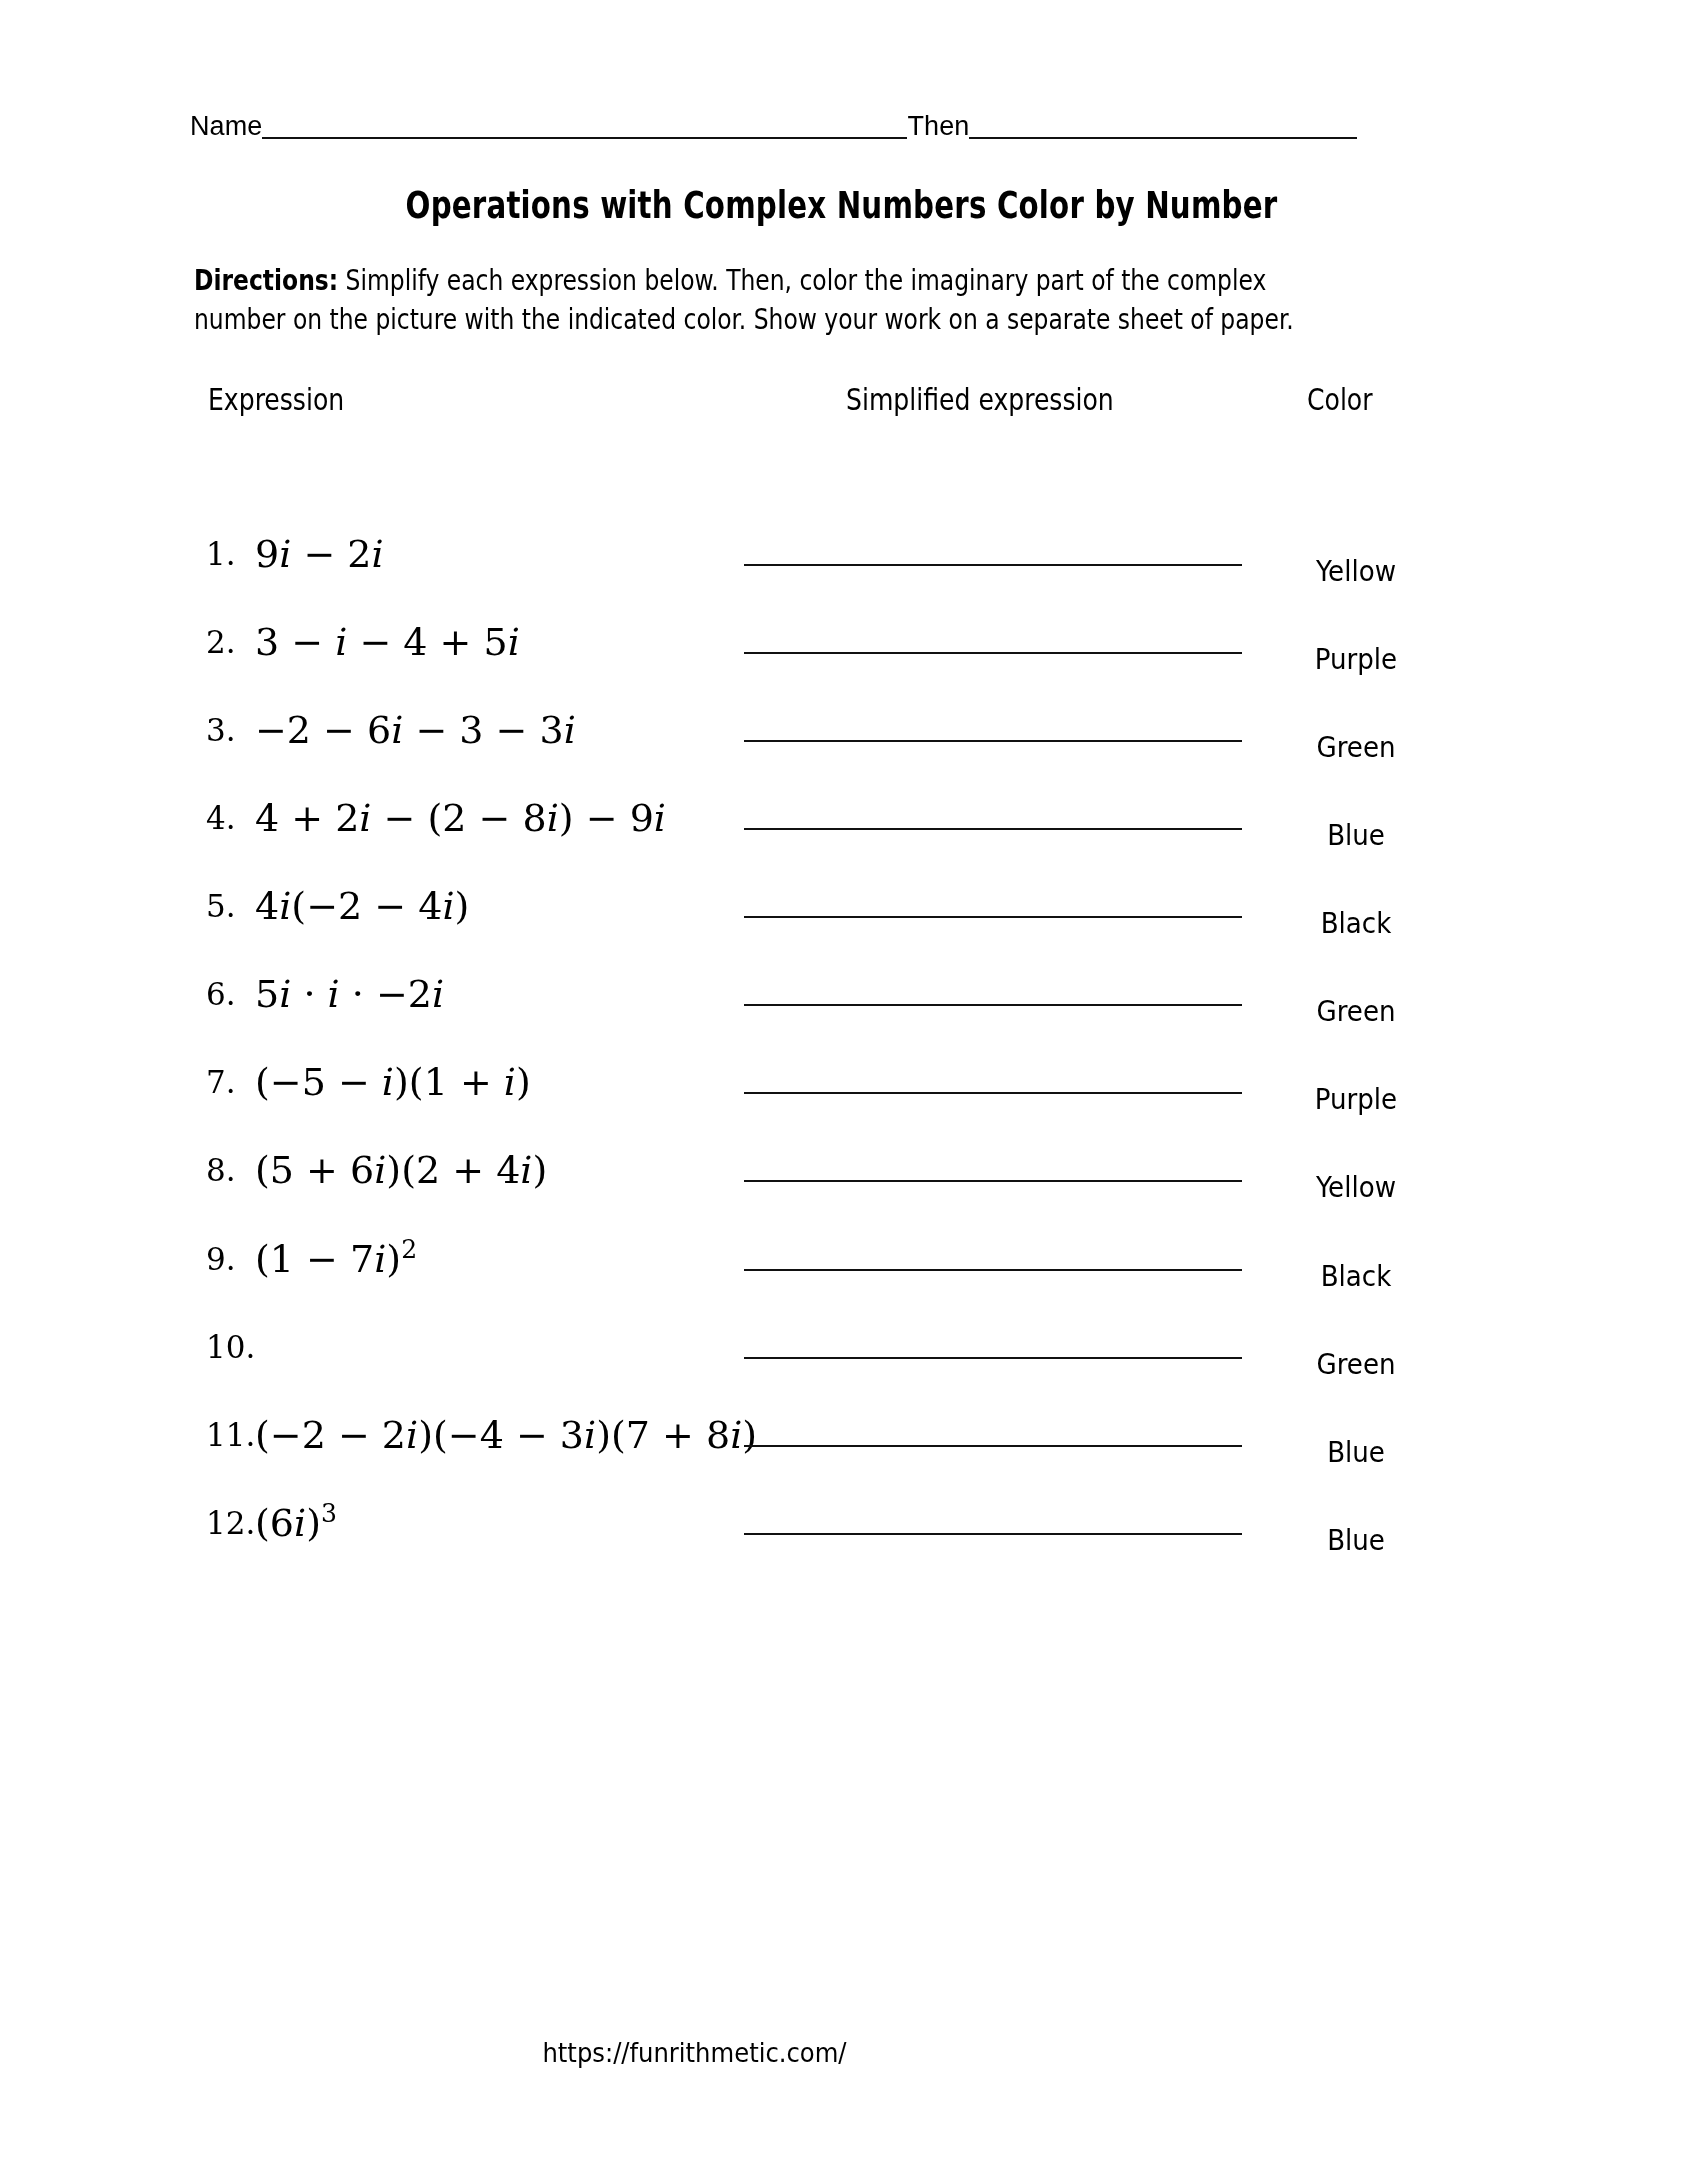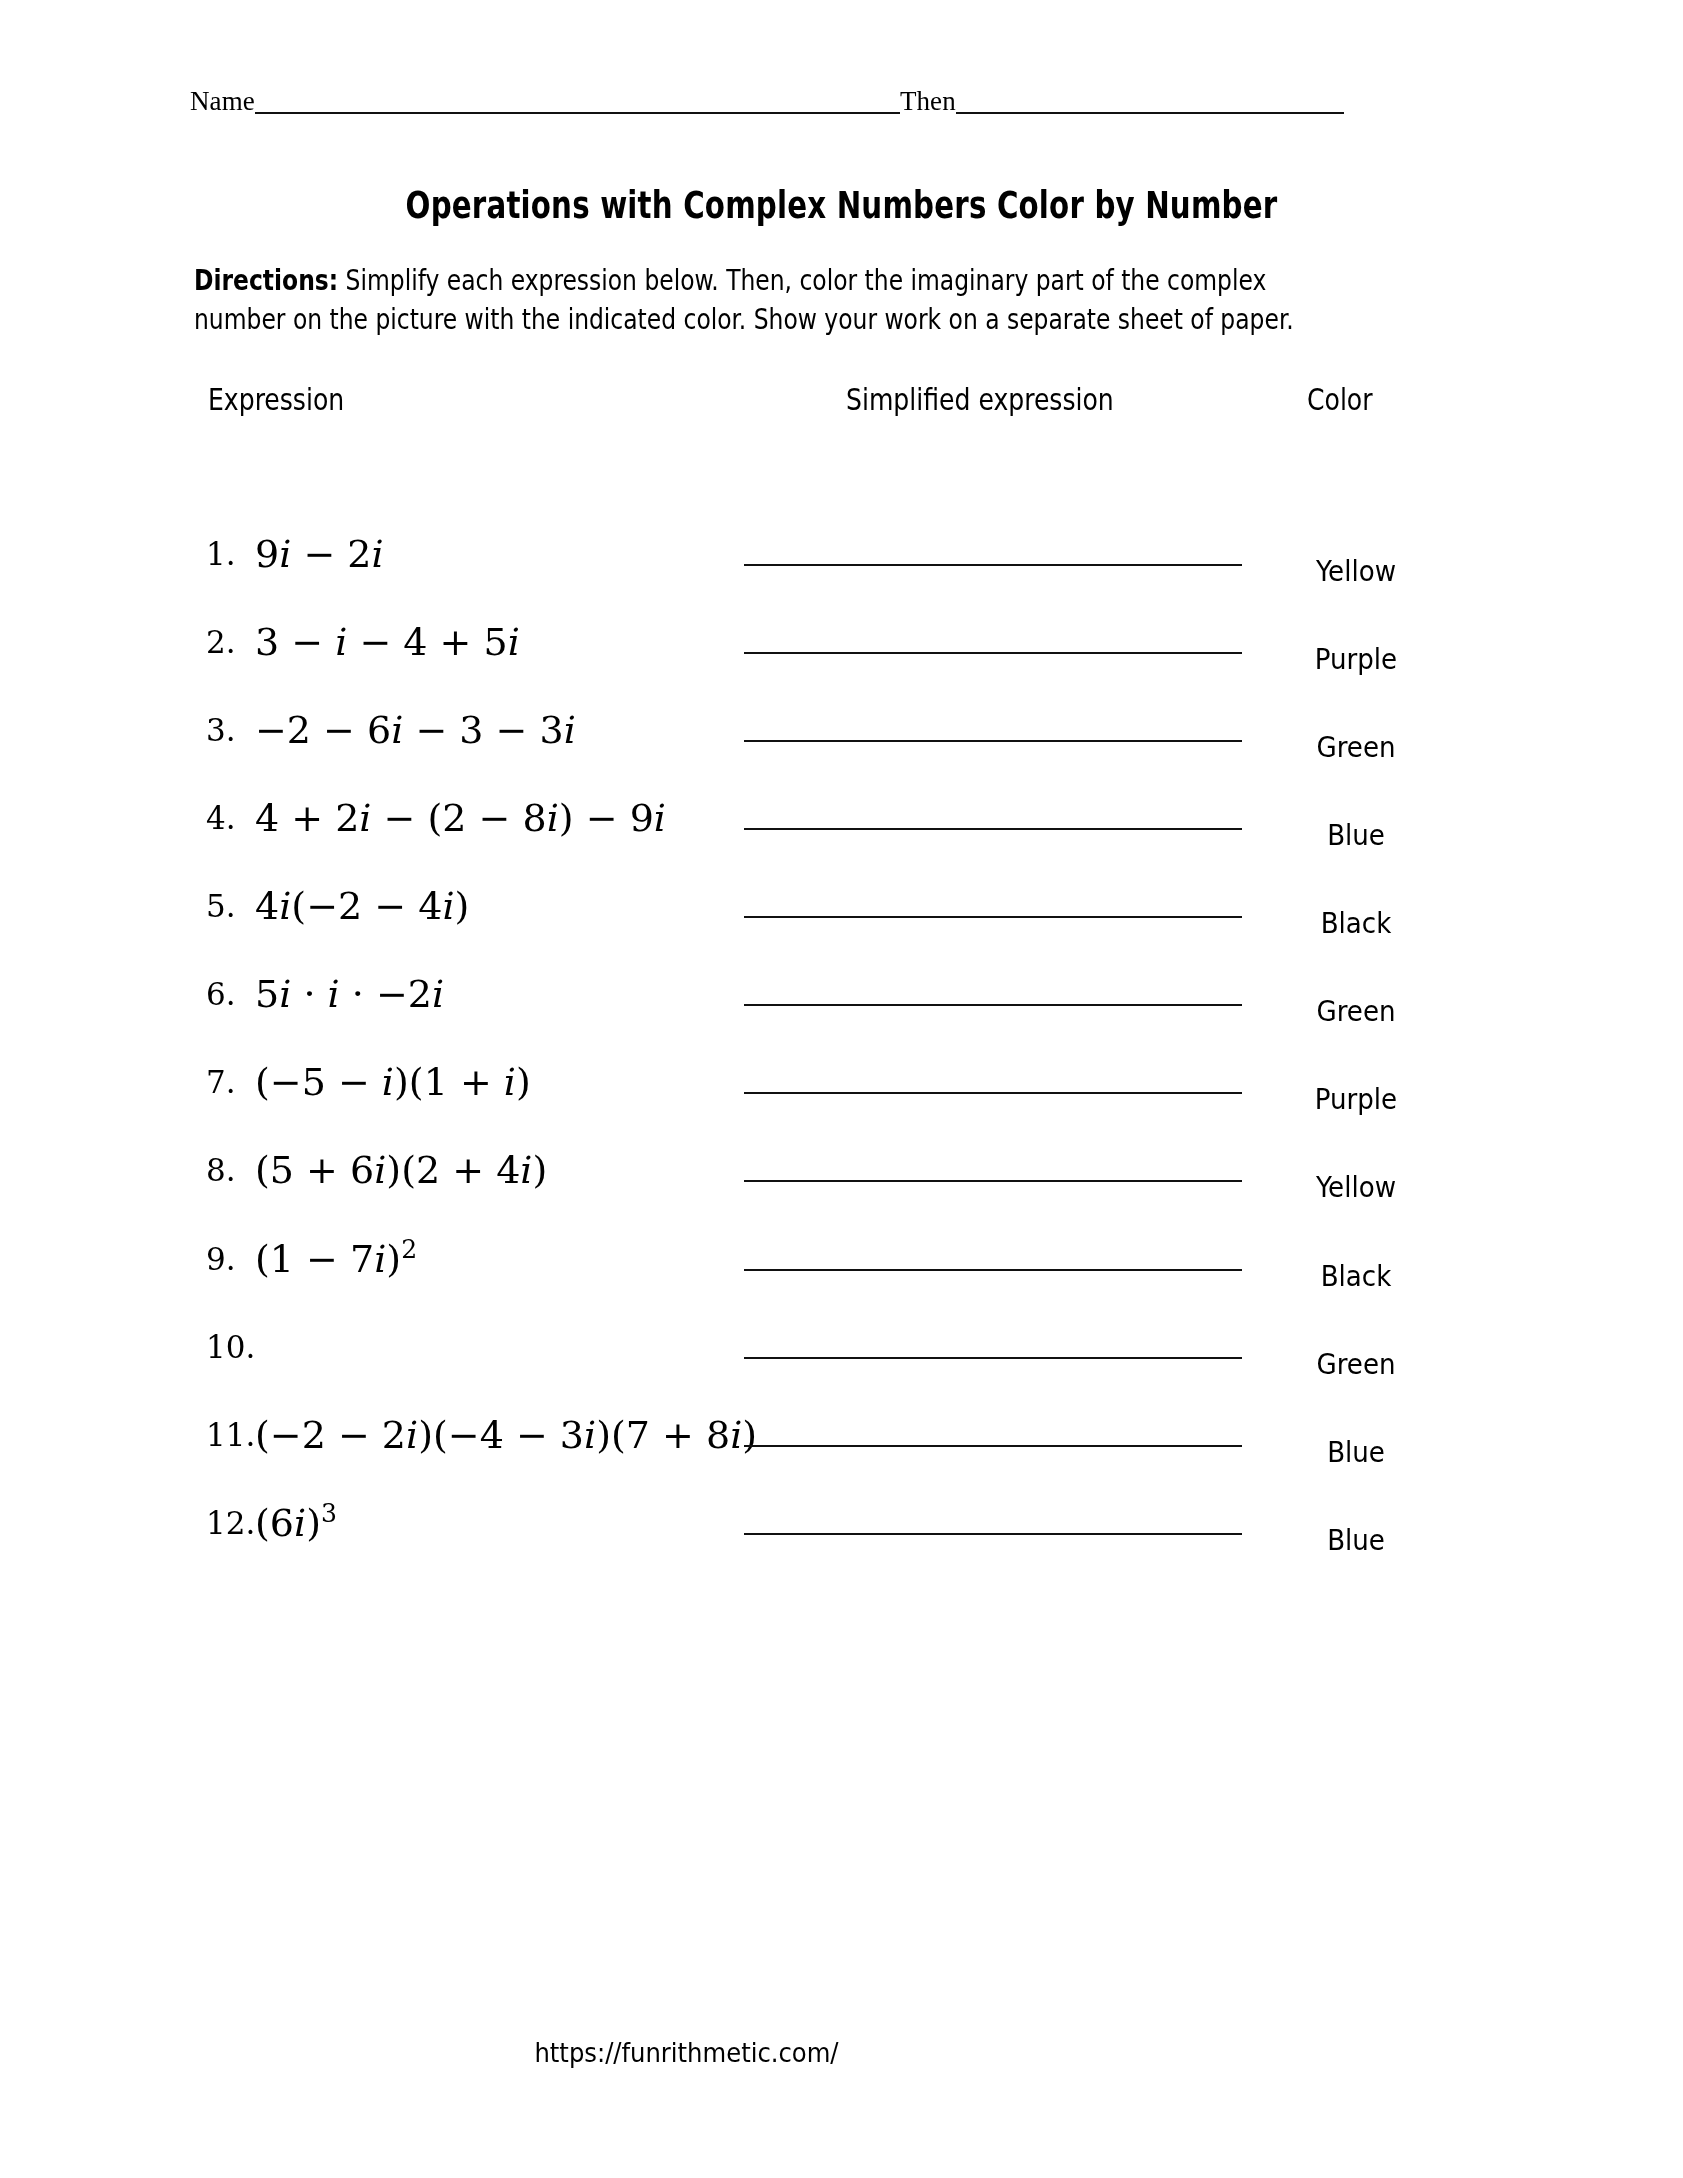--- a/index.html
+++ b/index.html
@@ -21,27 +21,26 @@
     left: 0; top: 0;
     width: 1683px;
     height: 2178px;
     background: #ffffff;
   }
 
   
   .namedate-row {
     position: absolute;
     left: 190px;
-    top: 88px;
+    top: 113px;
     width: 1277px;
     display: flex;
     align-items: flex-end;
     font-size: 27px;
     letter-spacing: 0.1px;
-    font-family: Liberation Serif, serif;
   }
   .nd-label {
     white-space: nowrap;
     line-height: 1;
     padding-bottom: 1px;
   }
   .nd-rule {
     flex: 0 0 auto;
     border-bottom: 2.2px solid #111;
     height: 1px;
@@ -155,21 +154,21 @@
     text-align: center;
     font-size: 29px;
     line-height: 57px;
     font-family: "DejaVu Sans Condensed", "Liberation Sans Narrow", "Liberation Sans", sans-serif;
     white-space: nowrap;
   }
 
   
   .footer {
     position: absolute;
-    left: 0;
+    left: 8px;
     top: 2037px;
     width: 1373px;
     text-align: center;
     font-size: 27px;
     font-family: "DejaVu Sans Condensed", "Liberation Sans Narrow", "Liberation Sans", sans-serif;
   }
 </style>
 </head>
 <body>
 

